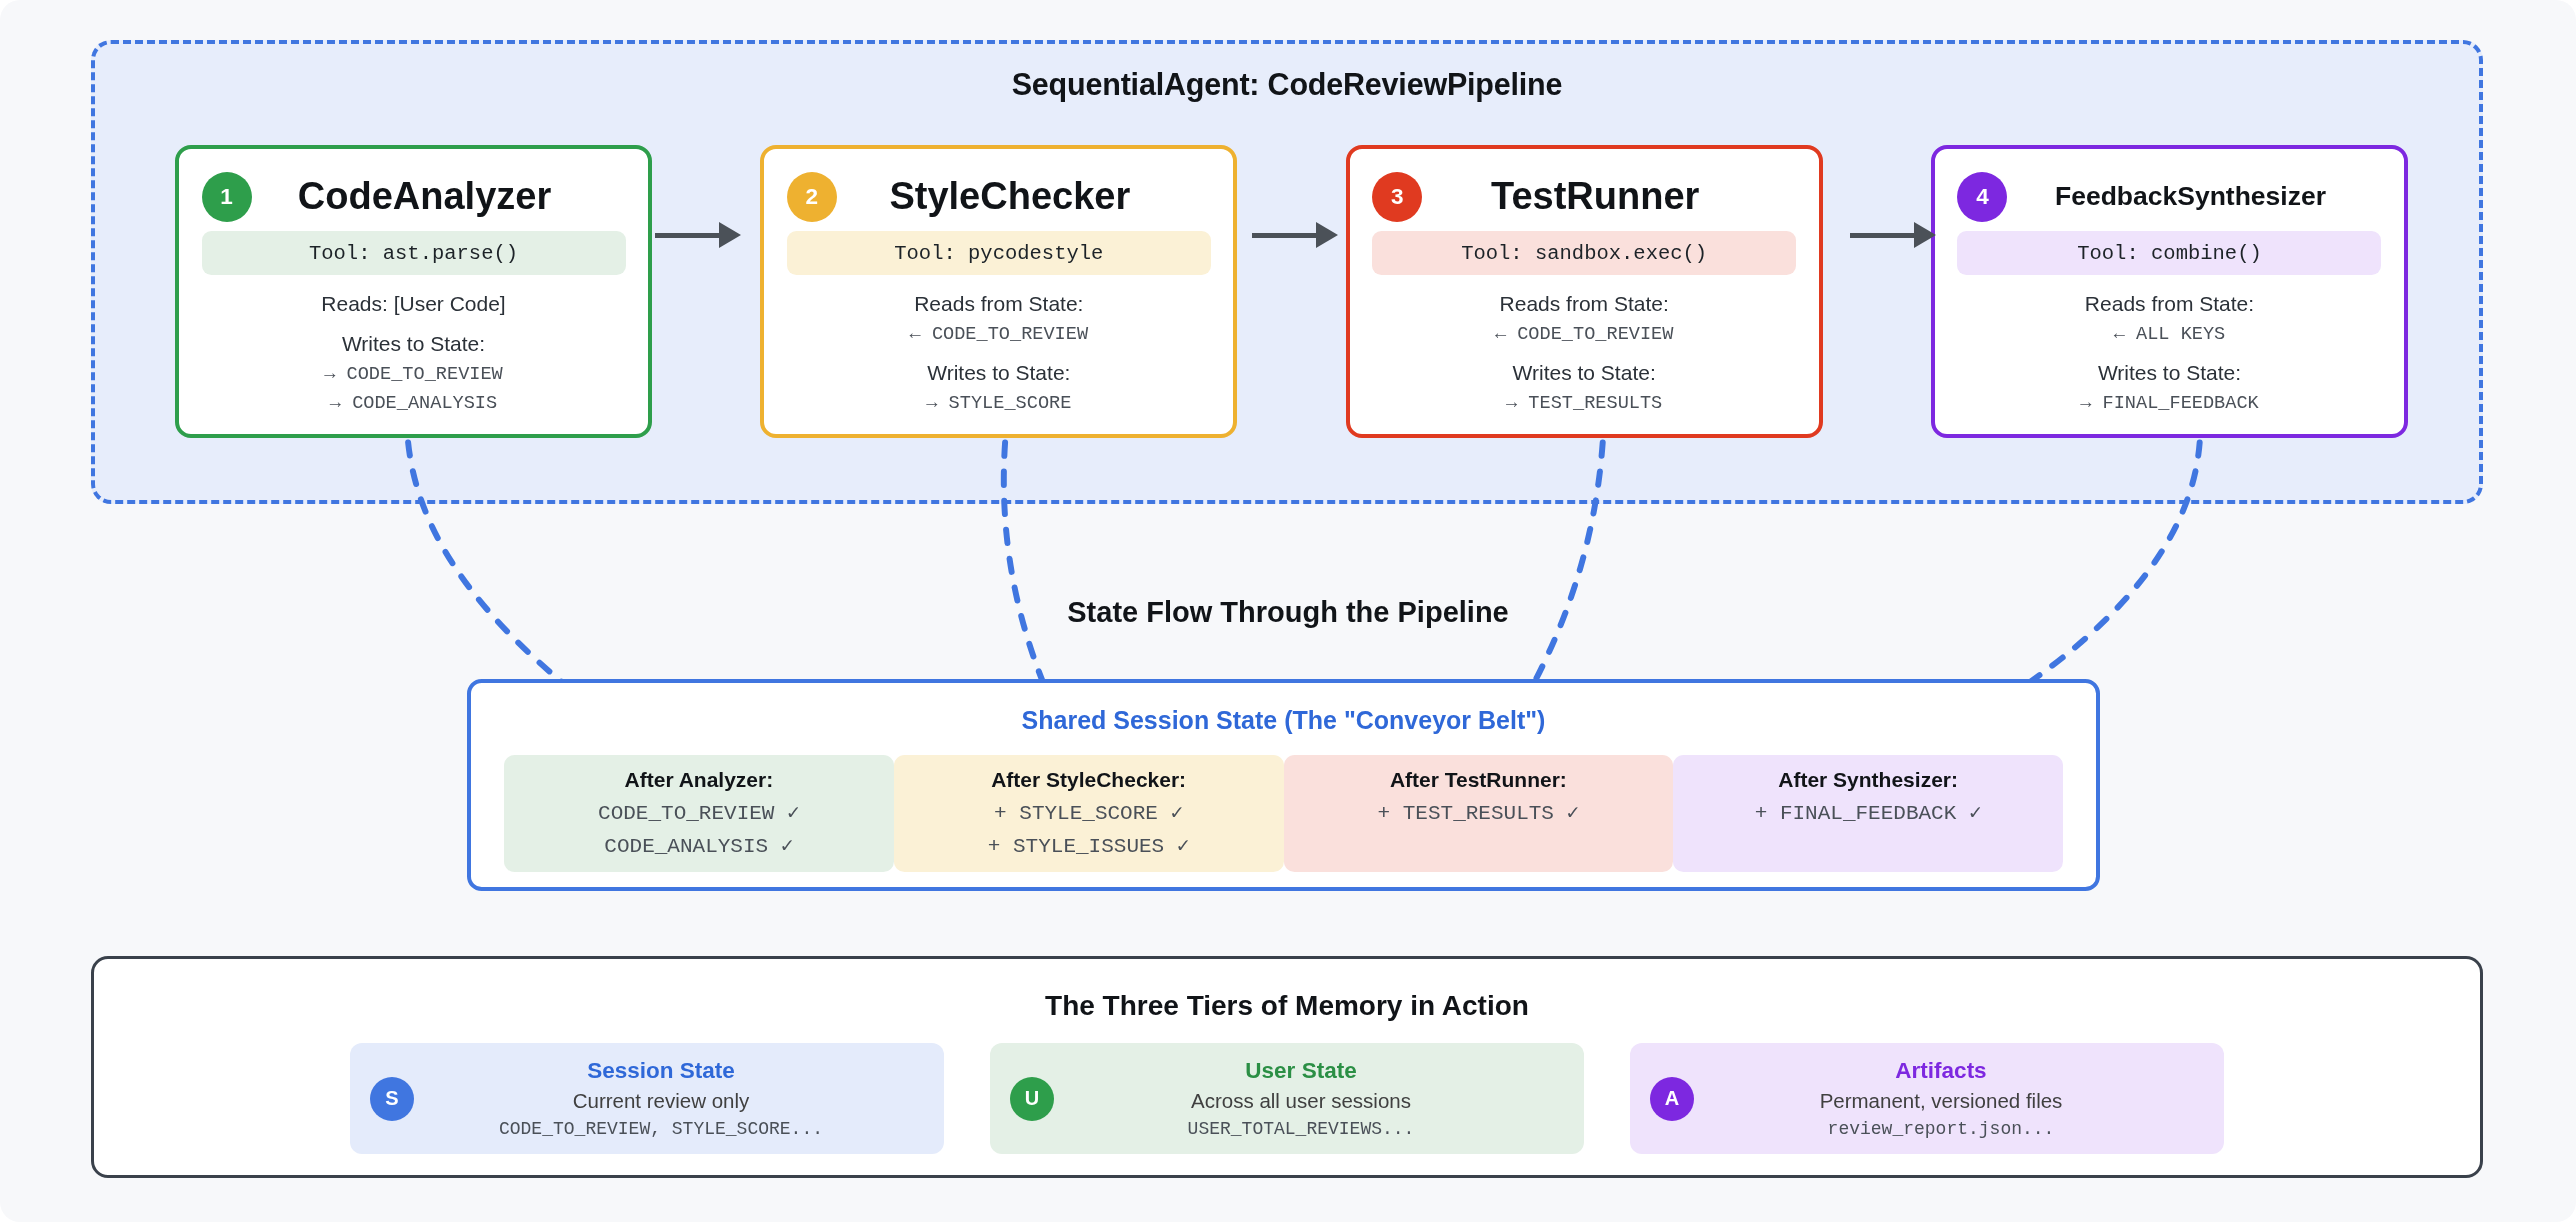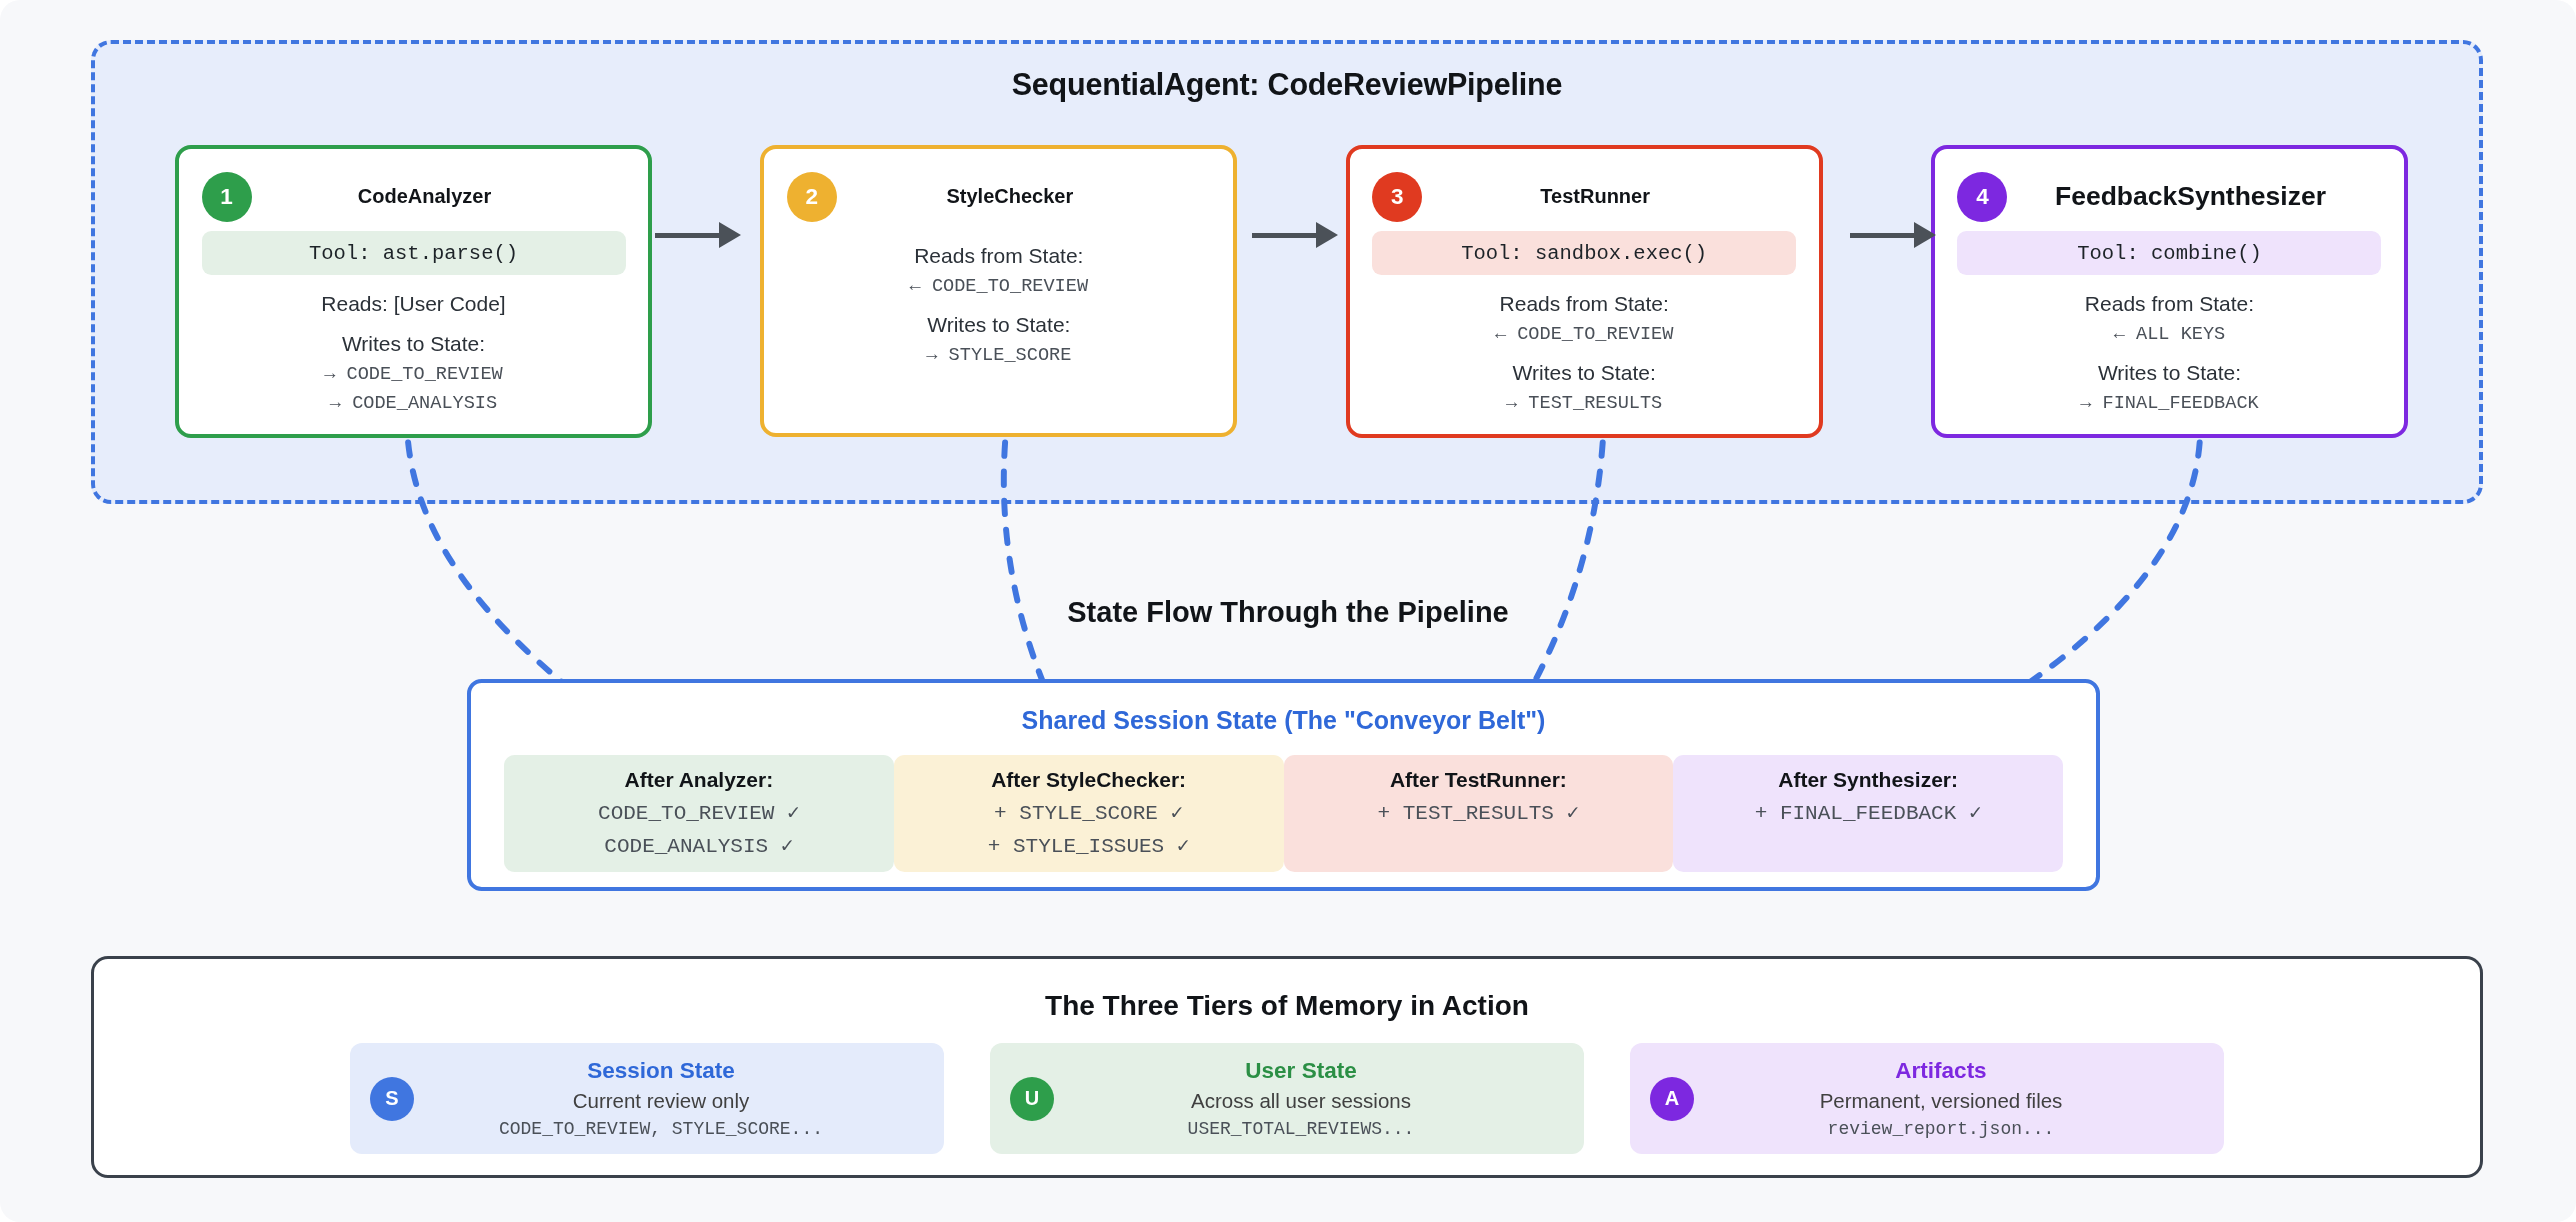--- a/index.html
+++ b/index.html
@@ -89,21 +89,21 @@
     flex: 0 0 auto;
   }
   .c1 .badge { background: #2e9e4b; }
   .c2 .badge { background: #eeb130; }
   .c3 .badge { background: #e03a20; }
   .c4 .badge { background: #7d28e0; }
 
   .card-title {
     flex: 1;
     text-align: center;
-    font-size: 20px;
+    font-size: 38px;
     font-weight: bold;
     color: #111418;
     padding-right: 40px;
     white-space: nowrap;
   }
   .c4 .card-title { font-size: 26.5px; padding-right: 20px; }
 
   .tool-chip {
     margin-top: 4px;
     border-radius: 9.3px;
@@ -305,20 +305,21 @@
         <div class="sec-label tight">Writes to State:</div>
         <div class="key-line">→ CODE_TO_REVIEW</div>
         <div class="key-line">→ CODE_ANALYSIS</div>
       </div>
 
       <div class="card c2">
         <div class="card-head">
           <div class="badge">2</div>
           <div class="card-title">StyleChecker</div>
         </div>
+        <div class="tool-chip">Tool: pycodestyle</div>
         <div class="sec-label">Reads from State:</div>
         <div class="key-line">← CODE_TO_REVIEW</div>
         <div class="sec-label tight">Writes to State:</div>
         <div class="key-line">→ STYLE_SCORE</div>
       </div>
 
       <div class="card c3">
         <div class="card-head">
           <div class="badge">3</div>
           <div class="card-title">TestRunner</div>

